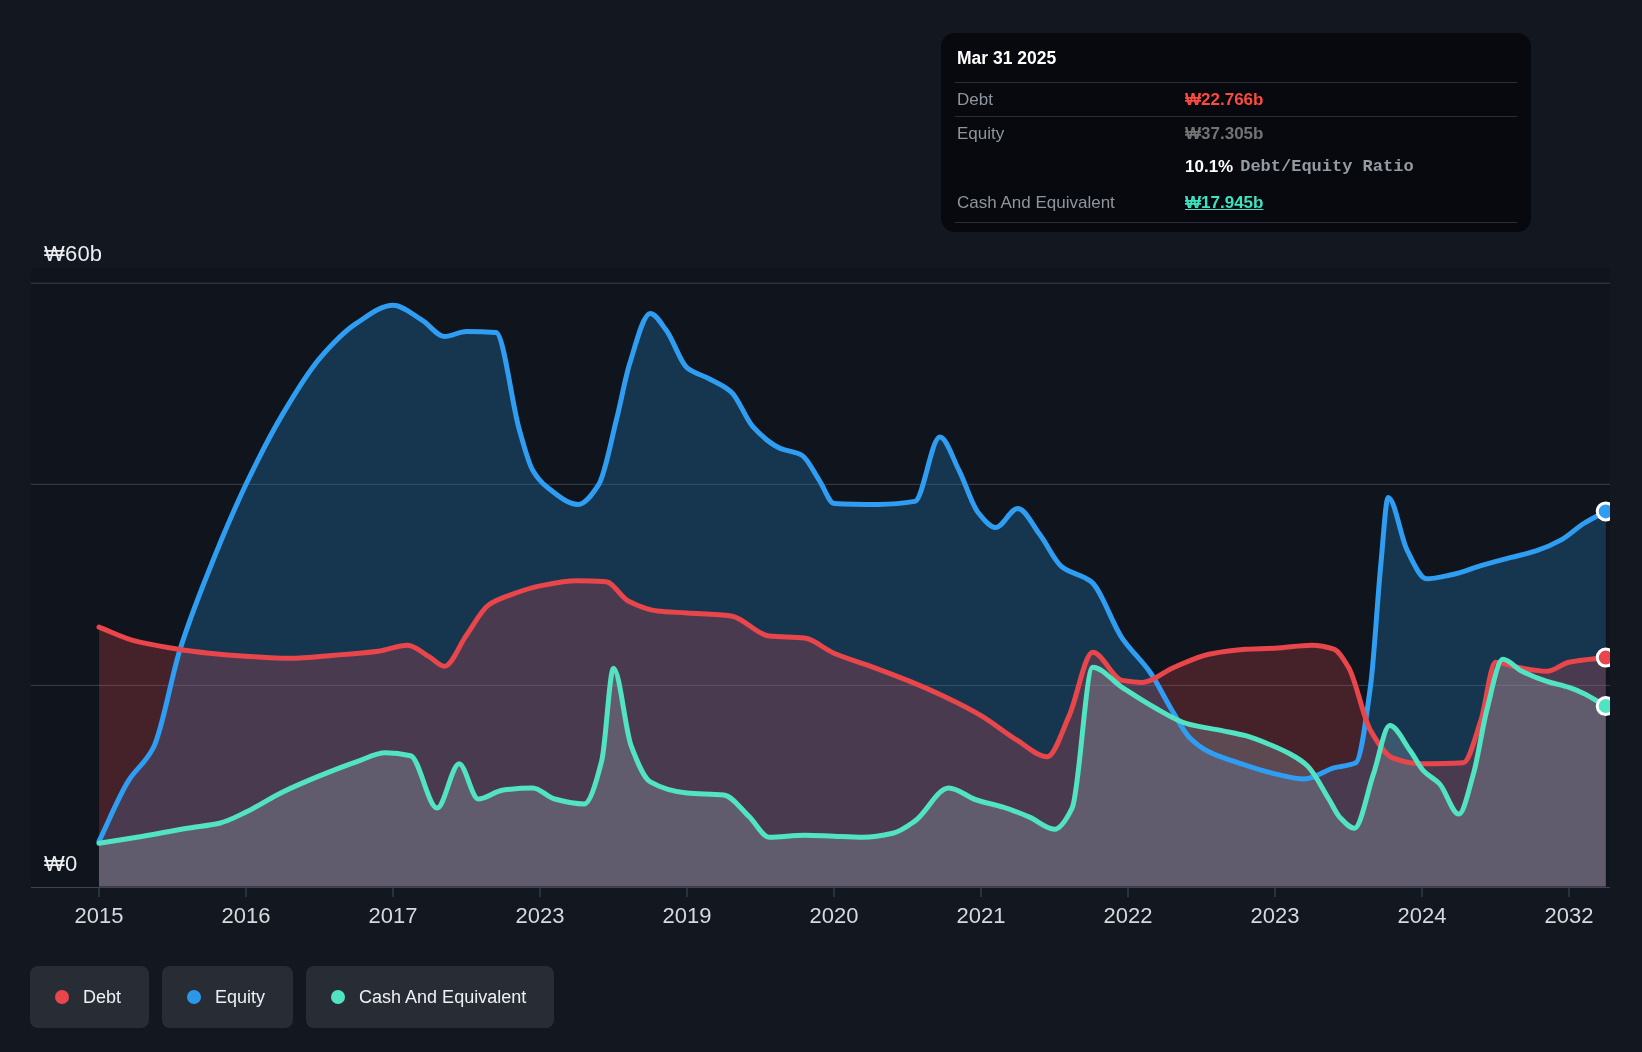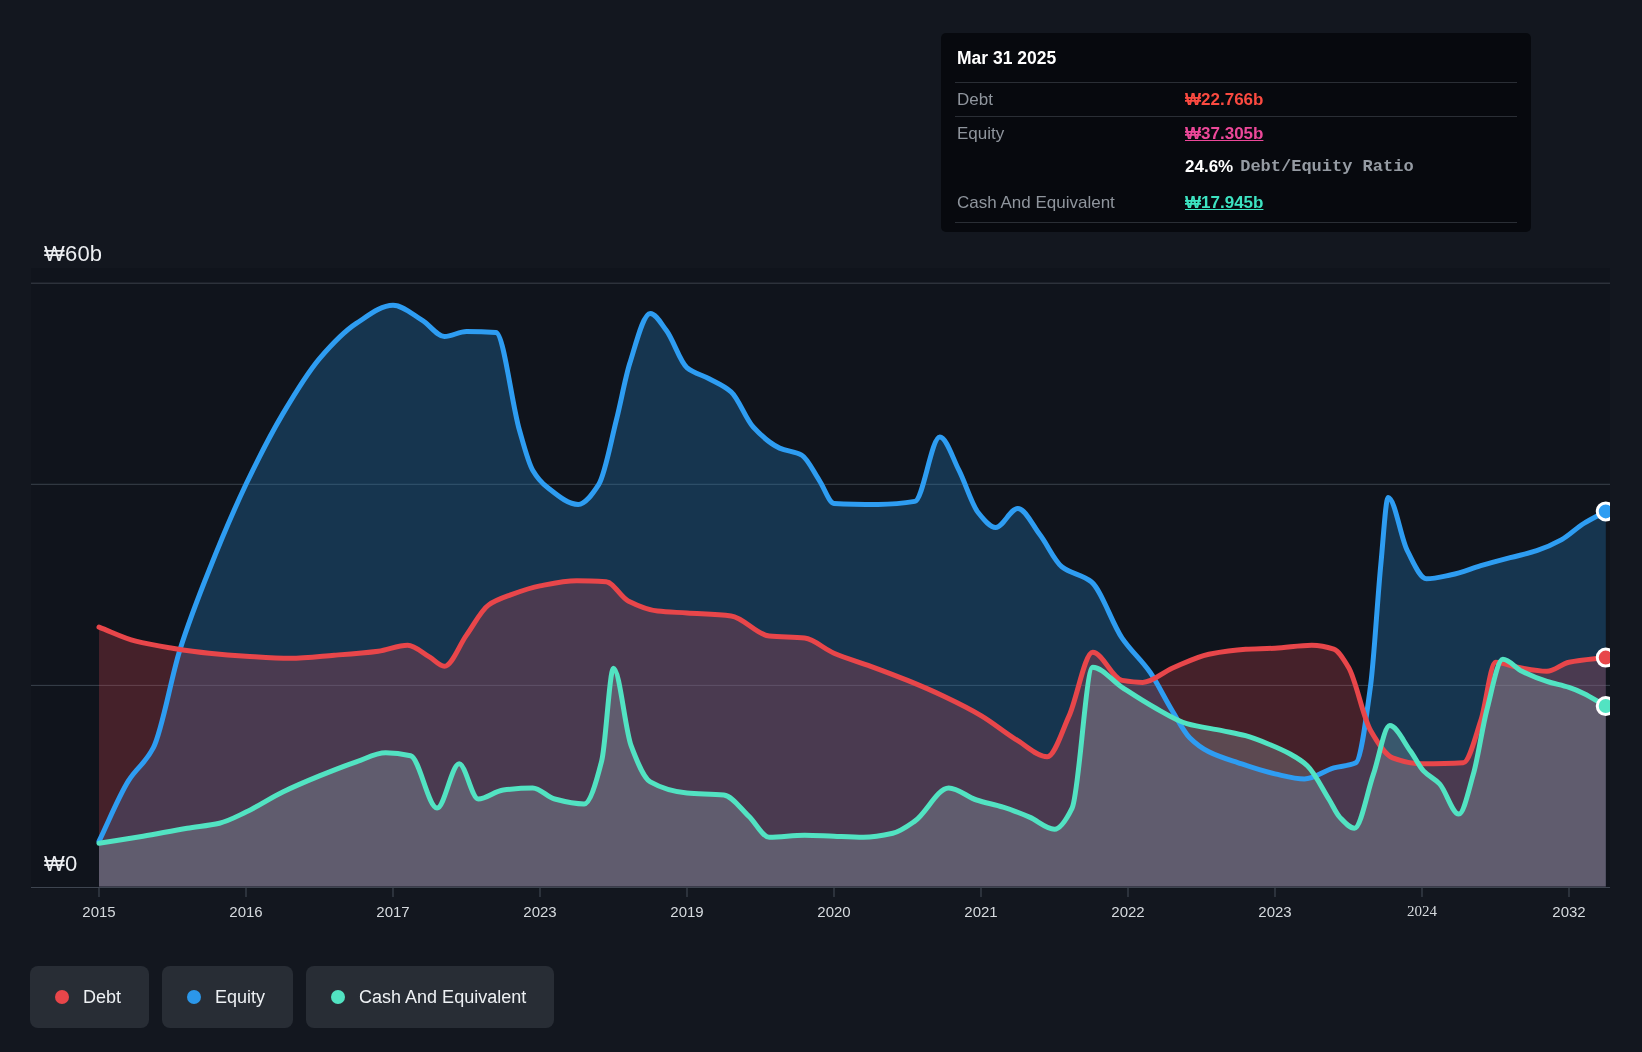--- a/index.html
+++ b/index.html
@@ -9,26 +9,26 @@
     font-family:"Liberation Sans","DejaVu Sans",sans-serif;
     -webkit-font-smoothing:antialiased;
   }
   #chart-svg{position:absolute;left:0;top:0;}
   .axis-label{
     position:absolute;color:#edeff2;font-size:22px;font-weight:400;
     letter-spacing:.2px;white-space:nowrap;z-index:3;
   }
   .xlabel{
     position:absolute;top:903px;width:90px;text-align:center;
-    color:#d6dade;font-size:15px;z-index:3;
+    color:#d6dade;font-size:22px;z-index:3;
   }
   
   .tooltip{
     position:absolute;left:941px;top:33px;width:590px;
-    background:rgba(7,9,13,.97);border-radius:5px;
+    background:rgba(7,9,13,.97);border-radius:14px;
     padding:0 14px;box-sizing:border-box;z-index:5;color:#fff;
   }
   .tooltip .tt-title{
     font-size:17.5px;font-weight:700;color:#ffffff;
     padding:15px 2px 13px;border-bottom:1px solid #2a2e35;
   }
   .tt-row{
     display:flex;align-items:center;height:33px;font-size:17px;
     padding:0 2px;
   }
@@ -89,37 +89,37 @@
   <div id="xlabels">
       <div class="xlabel" style="left: 54px;">2015</div>
       <div class="xlabel" style="left: 201px;">2016</div>
       <div class="xlabel" style="left: 348px;">2017</div>
       <div class="xlabel" style="left: 495px;">2023</div>
       <div class="xlabel" style="left: 642px;">2019</div>
       <div class="xlabel" style="left: 789px;">2020</div>
       <div class="xlabel" style="left: 936px;">2021</div>
       <div class="xlabel" style="left: 1083px;">2022</div>
       <div class="xlabel" style="left: 1230px;">2023</div>
-      <div class="xlabel" style="left: 1377px; font-family: Liberation Serif, serif;">2024</div>
+      <div class="xlabel" style="left: 1377px;">2024</div>
       <div class="xlabel" style="left: 1524px;">2032</div>
     </div>
 
   <div class="tooltip">
     <div class="tt-title">Mar 31 2025</div>
     <div class="tt-row bordered">
       <span class="tt-label">Debt</span>
       <span class="tt-value" id="tt-debt-value" style="color: rgb(251, 74, 64);">₩22.766b</span>
     </div>
     <div class="tt-row">
       <span class="tt-label">Equity</span>
-      <span class="tt-value" id="tt-equity-value" style="color: #ec4899; text-decoration: underline;">₩37.305b</span>
+      <span class="tt-value" id="tt-equity-value" style="color: #737373;">₩37.305b</span>
     </div>
     <div class="tt-row">
       <span class="tt-label"></span>
-      <span class="tt-ratio-val">24.6%</span>
+      <span class="tt-ratio-val">10.1%</span>
       <span class="tt-ratio-label">Debt/Equity Ratio</span>
     </div>
     <div class="tt-row last">
       <span class="tt-label">Cash And Equivalent</span>
       <span class="tt-value" id="tt-cash-value" style="color: rgb(61, 227, 193); text-decoration: underline;">₩17.945b</span>
     </div>
   </div>
 
   <div class="legend" id="legend">
       <div class="legend-chip">

